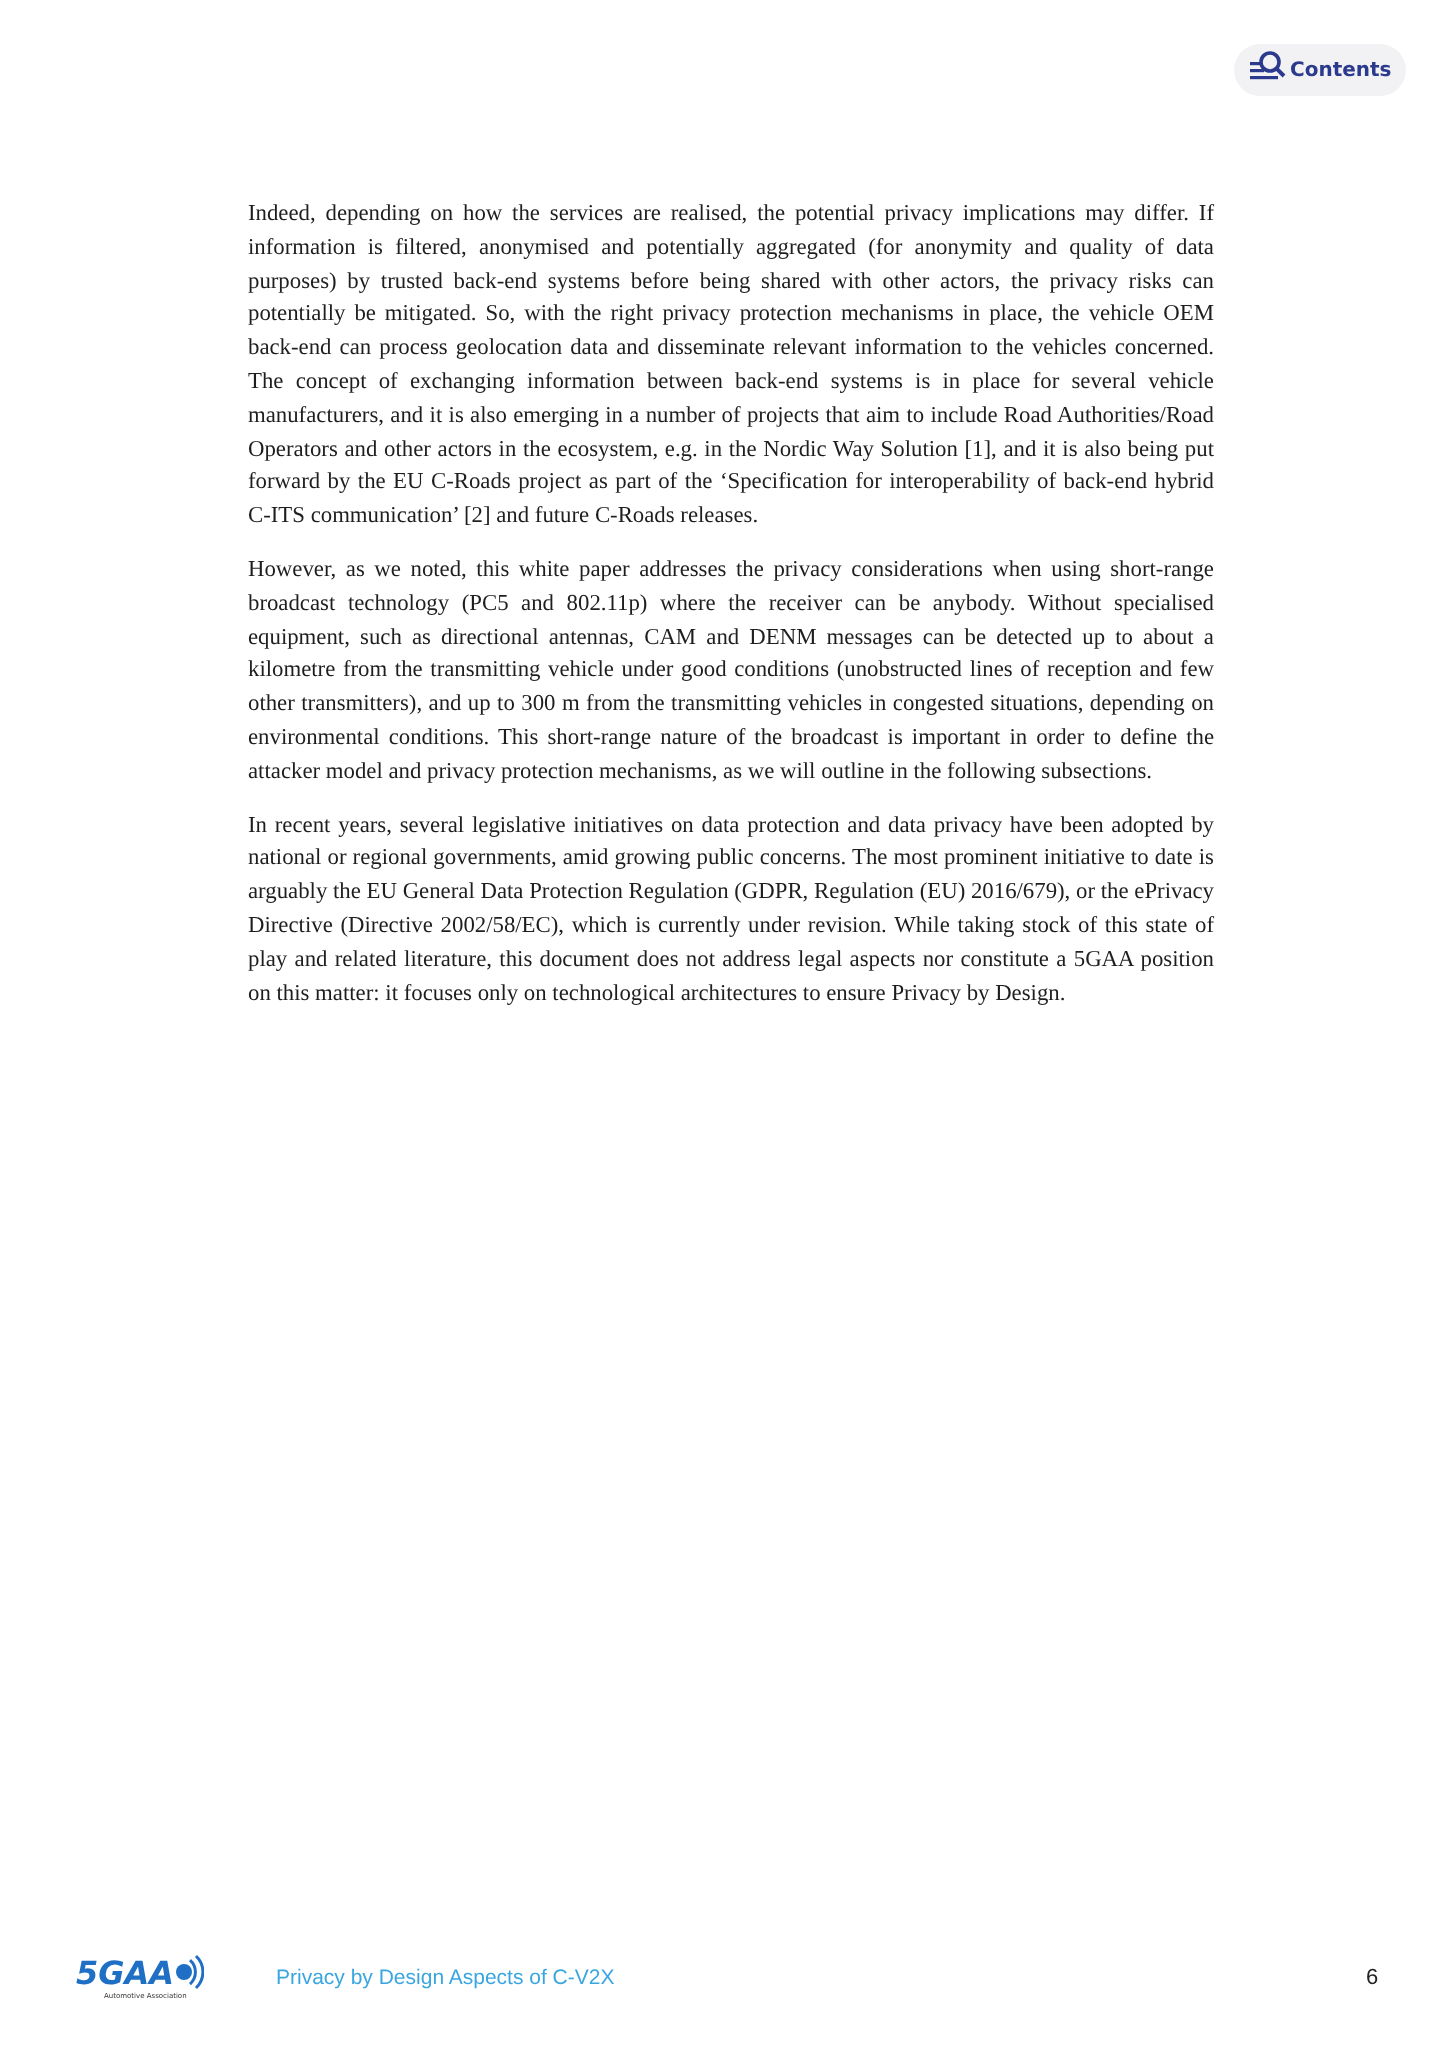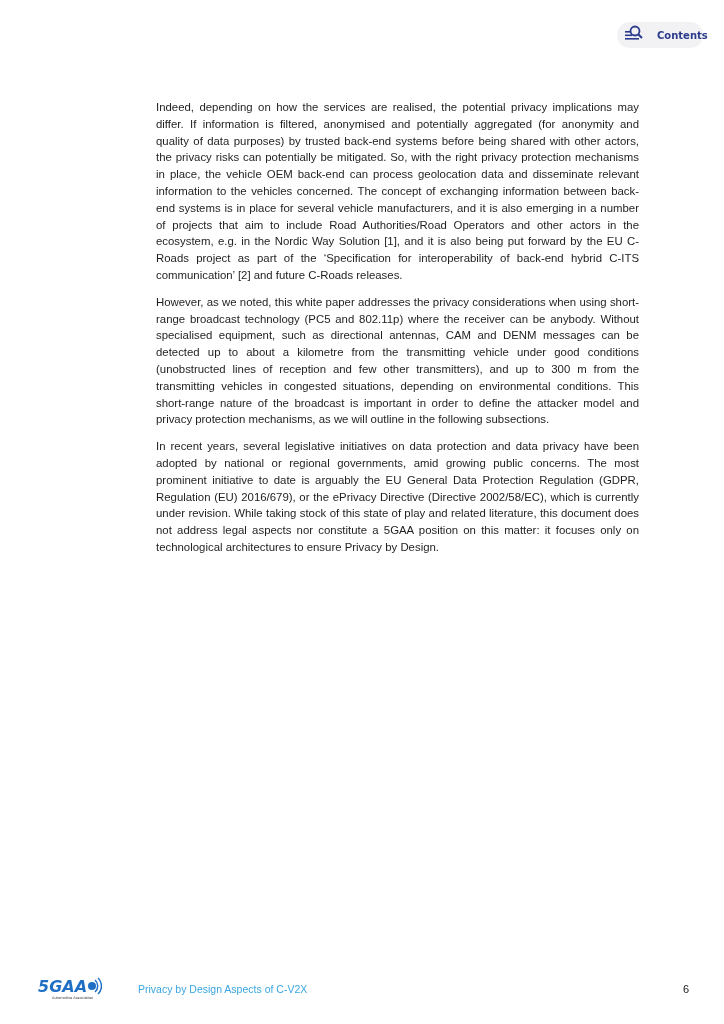--- a/index.html
+++ b/index.html
@@ -3,28 +3,28 @@
 <meta charset="utf-8">
 <style>
   html, body { margin: 0; padding: 0; }
   body {
     width: 724px; height: 1024px; background: #ffffff; position: relative; overflow: hidden;
     font-family: "DejaVu Sans", "Liberation Sans", sans-serif;
   }
   .contents-btn {
     position: absolute; left: 617px; top: 22px; width: 86px; height: 26px;
     background: #f2f2f4; border-radius: 13px; display: flex; align-items: center;
-    gap: 12px; padding-left: 8px; box-sizing: border-box; cursor: pointer;
+    gap: 0; padding-left: 8px; box-sizing: border-box; cursor: pointer;
   }
   .contents-btn .label {
     font-family: "DejaVu Sans", sans-serif; font-weight: bold; font-size: 10px; color: #2b3a8c;
   }
   .body-text {
-    position: absolute; left: 156px; top: 99px; width: 483px;
-    font-family: Liberation Sans, sans-serif;
+    position: absolute; left: 124px; top: 99px; width: 483px;
+    font-family: Liberation Serif, serif;
     font-size: 11.4px; line-height: 16.8px; color: #1e1e1e; text-align: justify;
   }
   .body-text p { margin: 0 0 10px 0; }
   .footer-logo { position: absolute; left: 38px; top: 976px; width: 64px; height: 24px; }
   .footer-title {
     position: absolute; left: 138px; top: 983px; font-size: 10.5px; color: #3aa6e0;
     font-family: "Liberation Sans", sans-serif;
     text-align: right;
   }
   .page-num {

